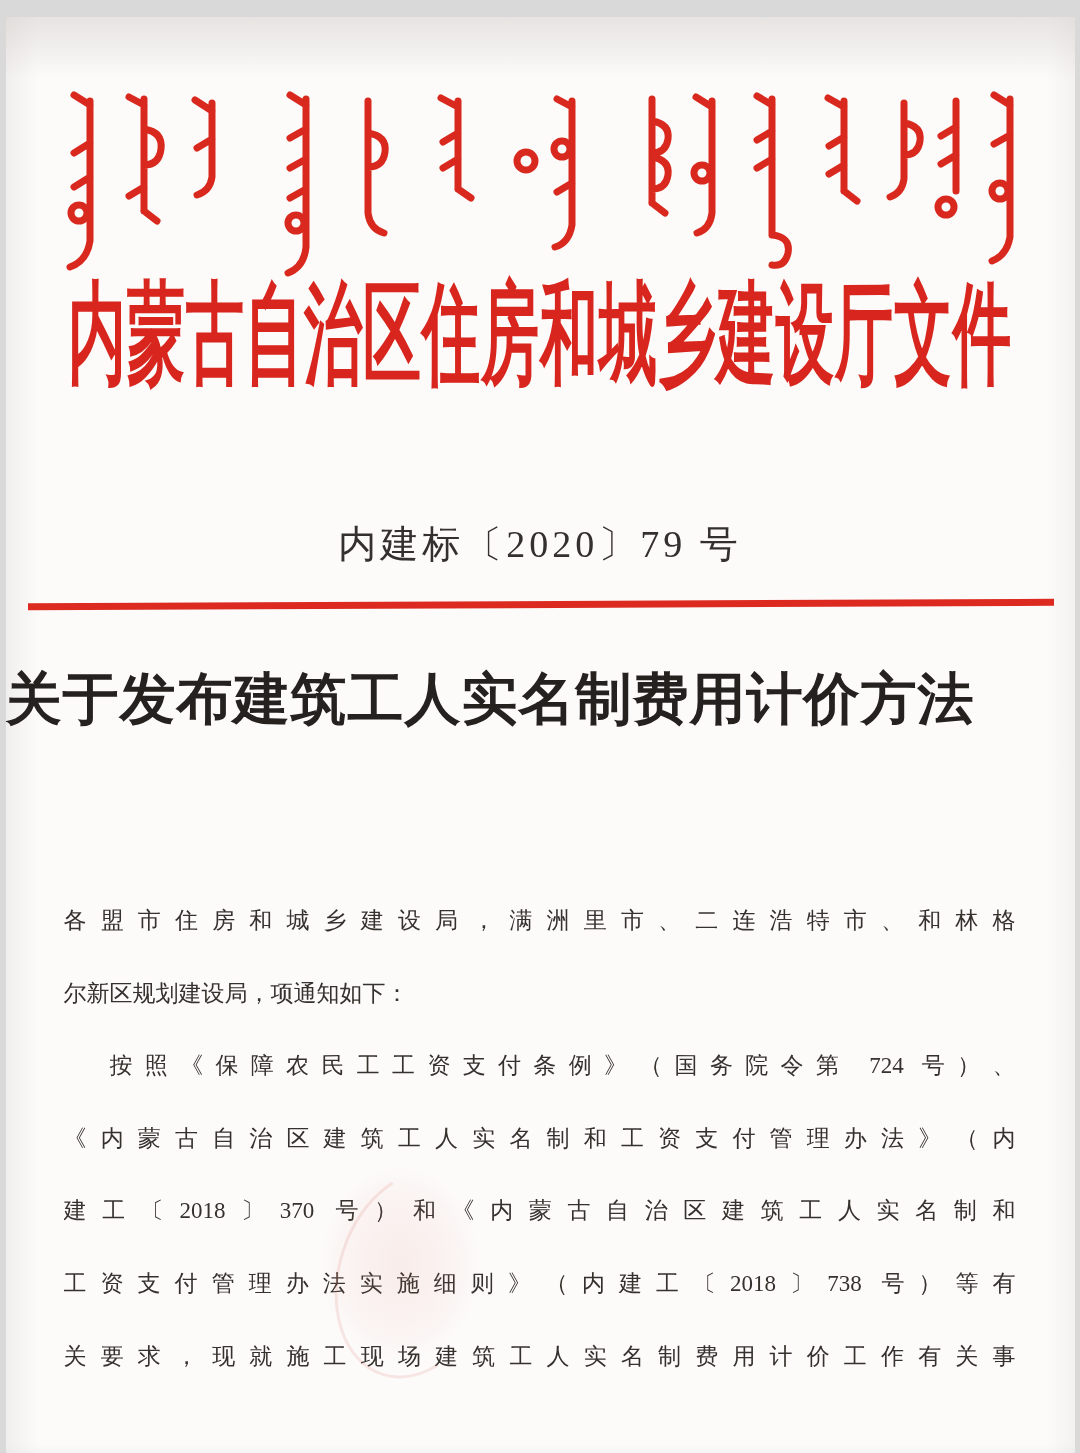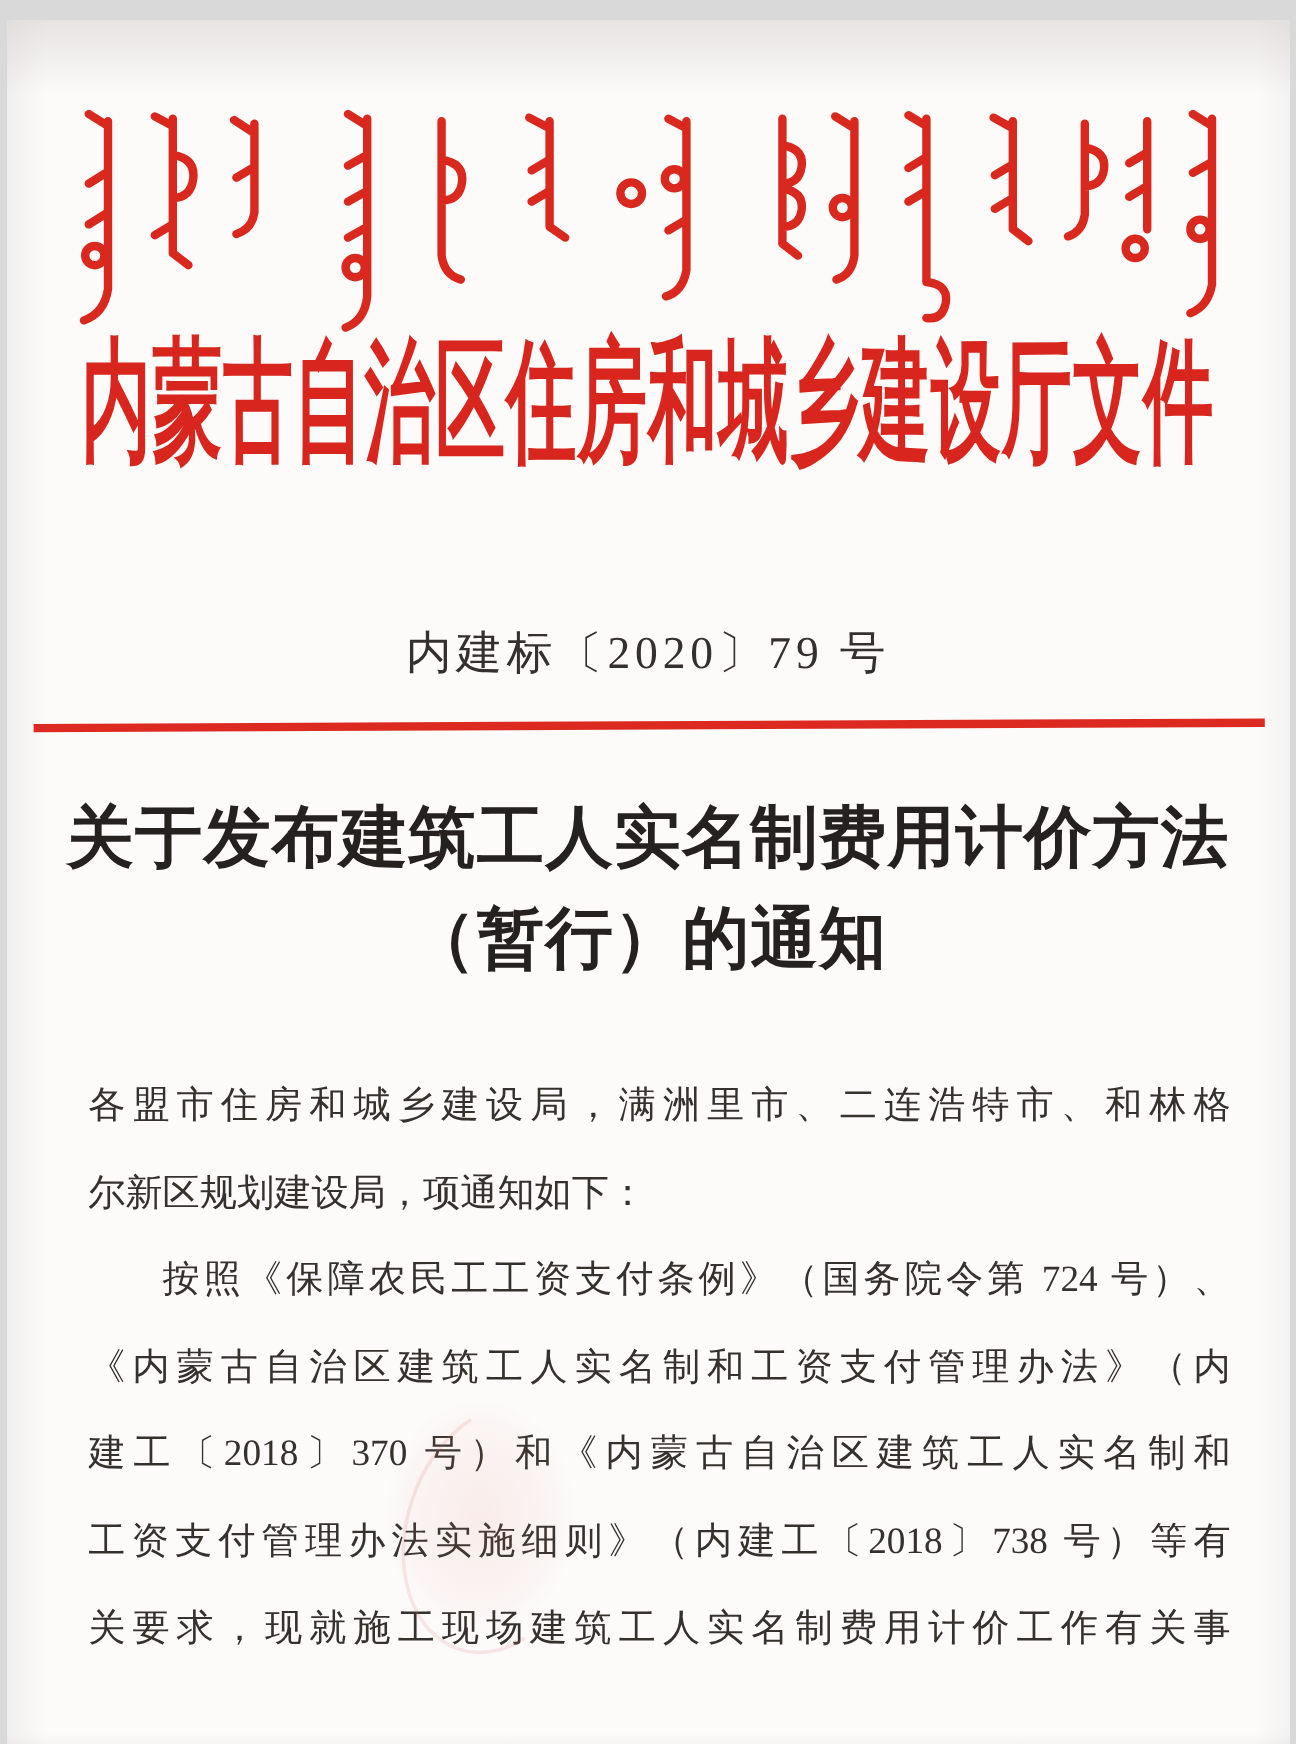--- a/index.html
+++ b/index.html
@@ -44,28 +44,28 @@
 
   
   .red-rule {
     position: absolute; left: 22px; top: 584px; width: 1026px; height: 7px;
     background: #dc2a21; transform: rotate(-0.25deg);
   }
 
   
   .doc-title {
     position: absolute; left: 0; right: 0; top: 640px;
-    text-align: center; font-weight: 700; font-size: 56px; line-height: 84px;
+    font-weight: 700; font-size: 56px; line-height: 84px;
     color: #25211e; letter-spacing: 1px;
   }
 
   
   .body-text {
-    position: absolute; left: 68px; top: 868px; width: 952px;
-    font-size: 31px; line-height: 72.6px; color: #35312d; font-family: Liberation Serif, serif;
+    position: absolute; left: 58px; top: 868px; width: 952px;
+    font-size: 23px; line-height: 72.6px; color: #35312d; font-family: Liberation Serif, serif;
   }
   .line { height: 72.6px; overflow: hidden; }
   .line.j { text-align: justify; text-align-last: justify; }
   .line.indent { text-indent: 2em; }
 
   
   .seal-ghost {
     position: absolute; left: 288px; top: 1116px; width: 212px; height: 262px;
     border-radius: 50%;
     background: radial-gradient(closest-side, rgba(226,128,118,0.12), rgba(226,128,118,0.05) 58%, transparent 75%);
@@ -143,21 +143,20 @@
   <div class="agency-title">
     <span>内蒙古自治区住房和城乡建设厅文件</span>
   </div>
 
   <div class="doc-number">内建标〔2020〕79 号</div>
 
   <div class="red-rule"></div>
 
   <div class="doc-title">
     <div>关于发布建筑工人实名制费用计价方法</div>
-    <div>（暂行）的通知</div>
   </div>
 
   <div class="body-text">
     <div class="line j">各盟市住房和城乡建设局，满洲里市、二连浩特市、和林格</div>
     <div class="line">尔新区规划建设局，项通知如下：</div>
     <div class="line j indent">按照《保障农民工工资支付条例》（国务院令第 724 号）、</div>
     <div class="line j">《内蒙古自治区建筑工人实名制和工资支付管理办法》（内</div>
     <div class="line j">建工〔2018〕370 号）和《内蒙古自治区建筑工人实名制和</div>
     <div class="line j">工资支付管理办法实施细则》（内建工〔2018〕738 号）等有</div>
     <div class="line j">关要求，现就施工现场建筑工人实名制费用计价工作有关事</div>

